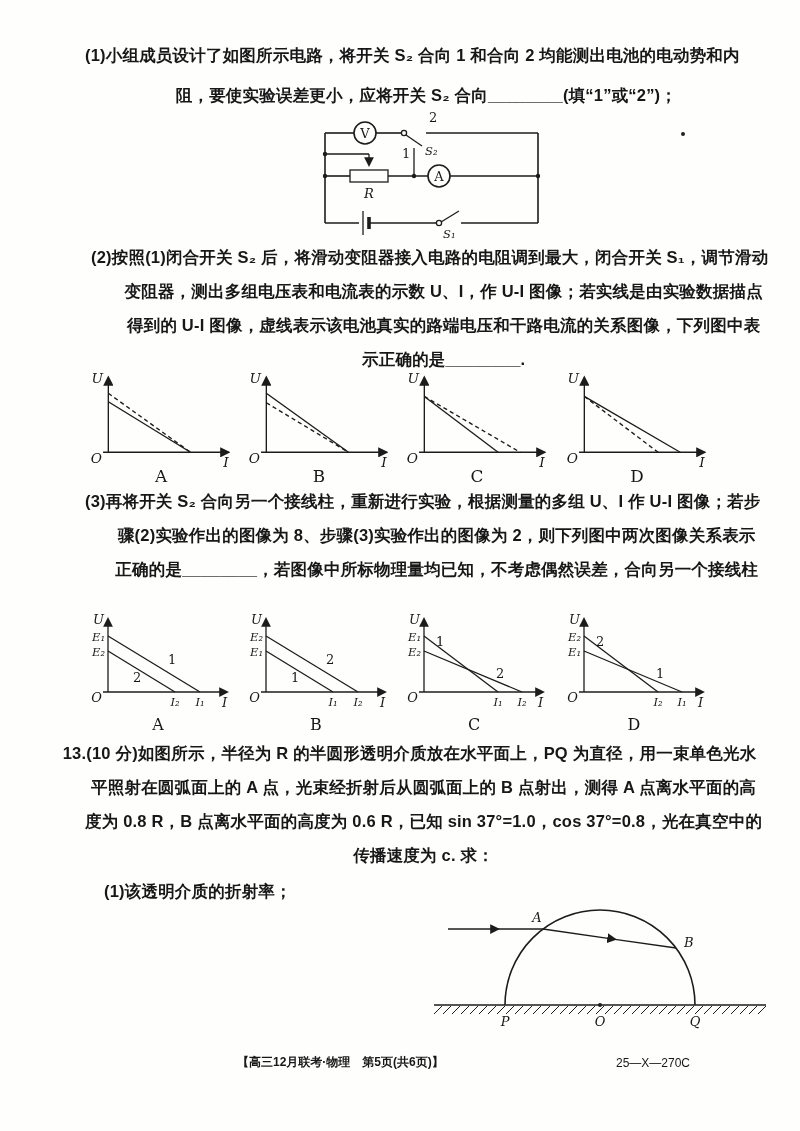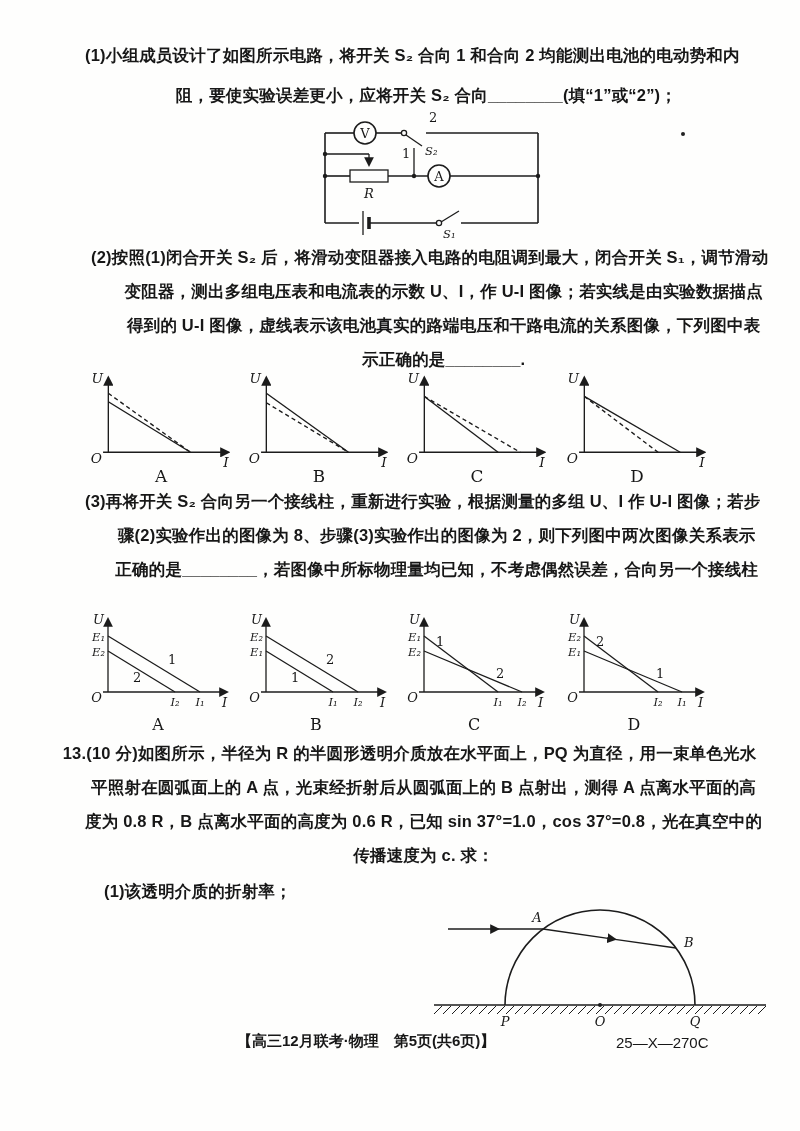--- a/index.html
+++ b/index.html
@@ -11,21 +11,21 @@
   .fig{position:absolute;}
   svg text{fill:#171717;}
   .sv{font-family:"DejaVu Serif","Liberation Serif",serif;font-style:italic;font-size:13px;}
   .sn{font-family:"DejaVu Serif","Liberation Serif",serif;font-style:normal;font-size:13px;}
   .sm{font-size:11.5px;}
   .letter{font-family:"DejaVu Serif","Liberation Serif",serif;font-size:16px;}
   .wire{stroke:#1c1c1c;stroke-width:1.6;fill:none;}
   .wire2{stroke:#1c1c1c;stroke-width:1.3;fill:none;}
   .dash{stroke:#1c1c1c;stroke-width:1.3;fill:none;stroke-dasharray:4 3;}
   .dot{fill:#1c1c1c;}
-  .footer{position:absolute;font-size:15px;font-weight:600;white-space:nowrap;}
+  .footer{position:absolute;font-size:12px;font-weight:600;white-space:nowrap;margin-top:22px;}
   .speck{position:absolute;left:681px;top:132px;width:4px;height:4px;background:#222;border-radius:50%;}
 </style>
 </head>
 <body>
 
 <div class="page">
 
   <svg width="0" height="0" style="position:absolute" aria-hidden="true">
     <defs>
       <marker id="arr" viewBox="0 0 10 10" refX="8" refY="5" markerWidth="7.5" markerHeight="7.5" orient="auto">

